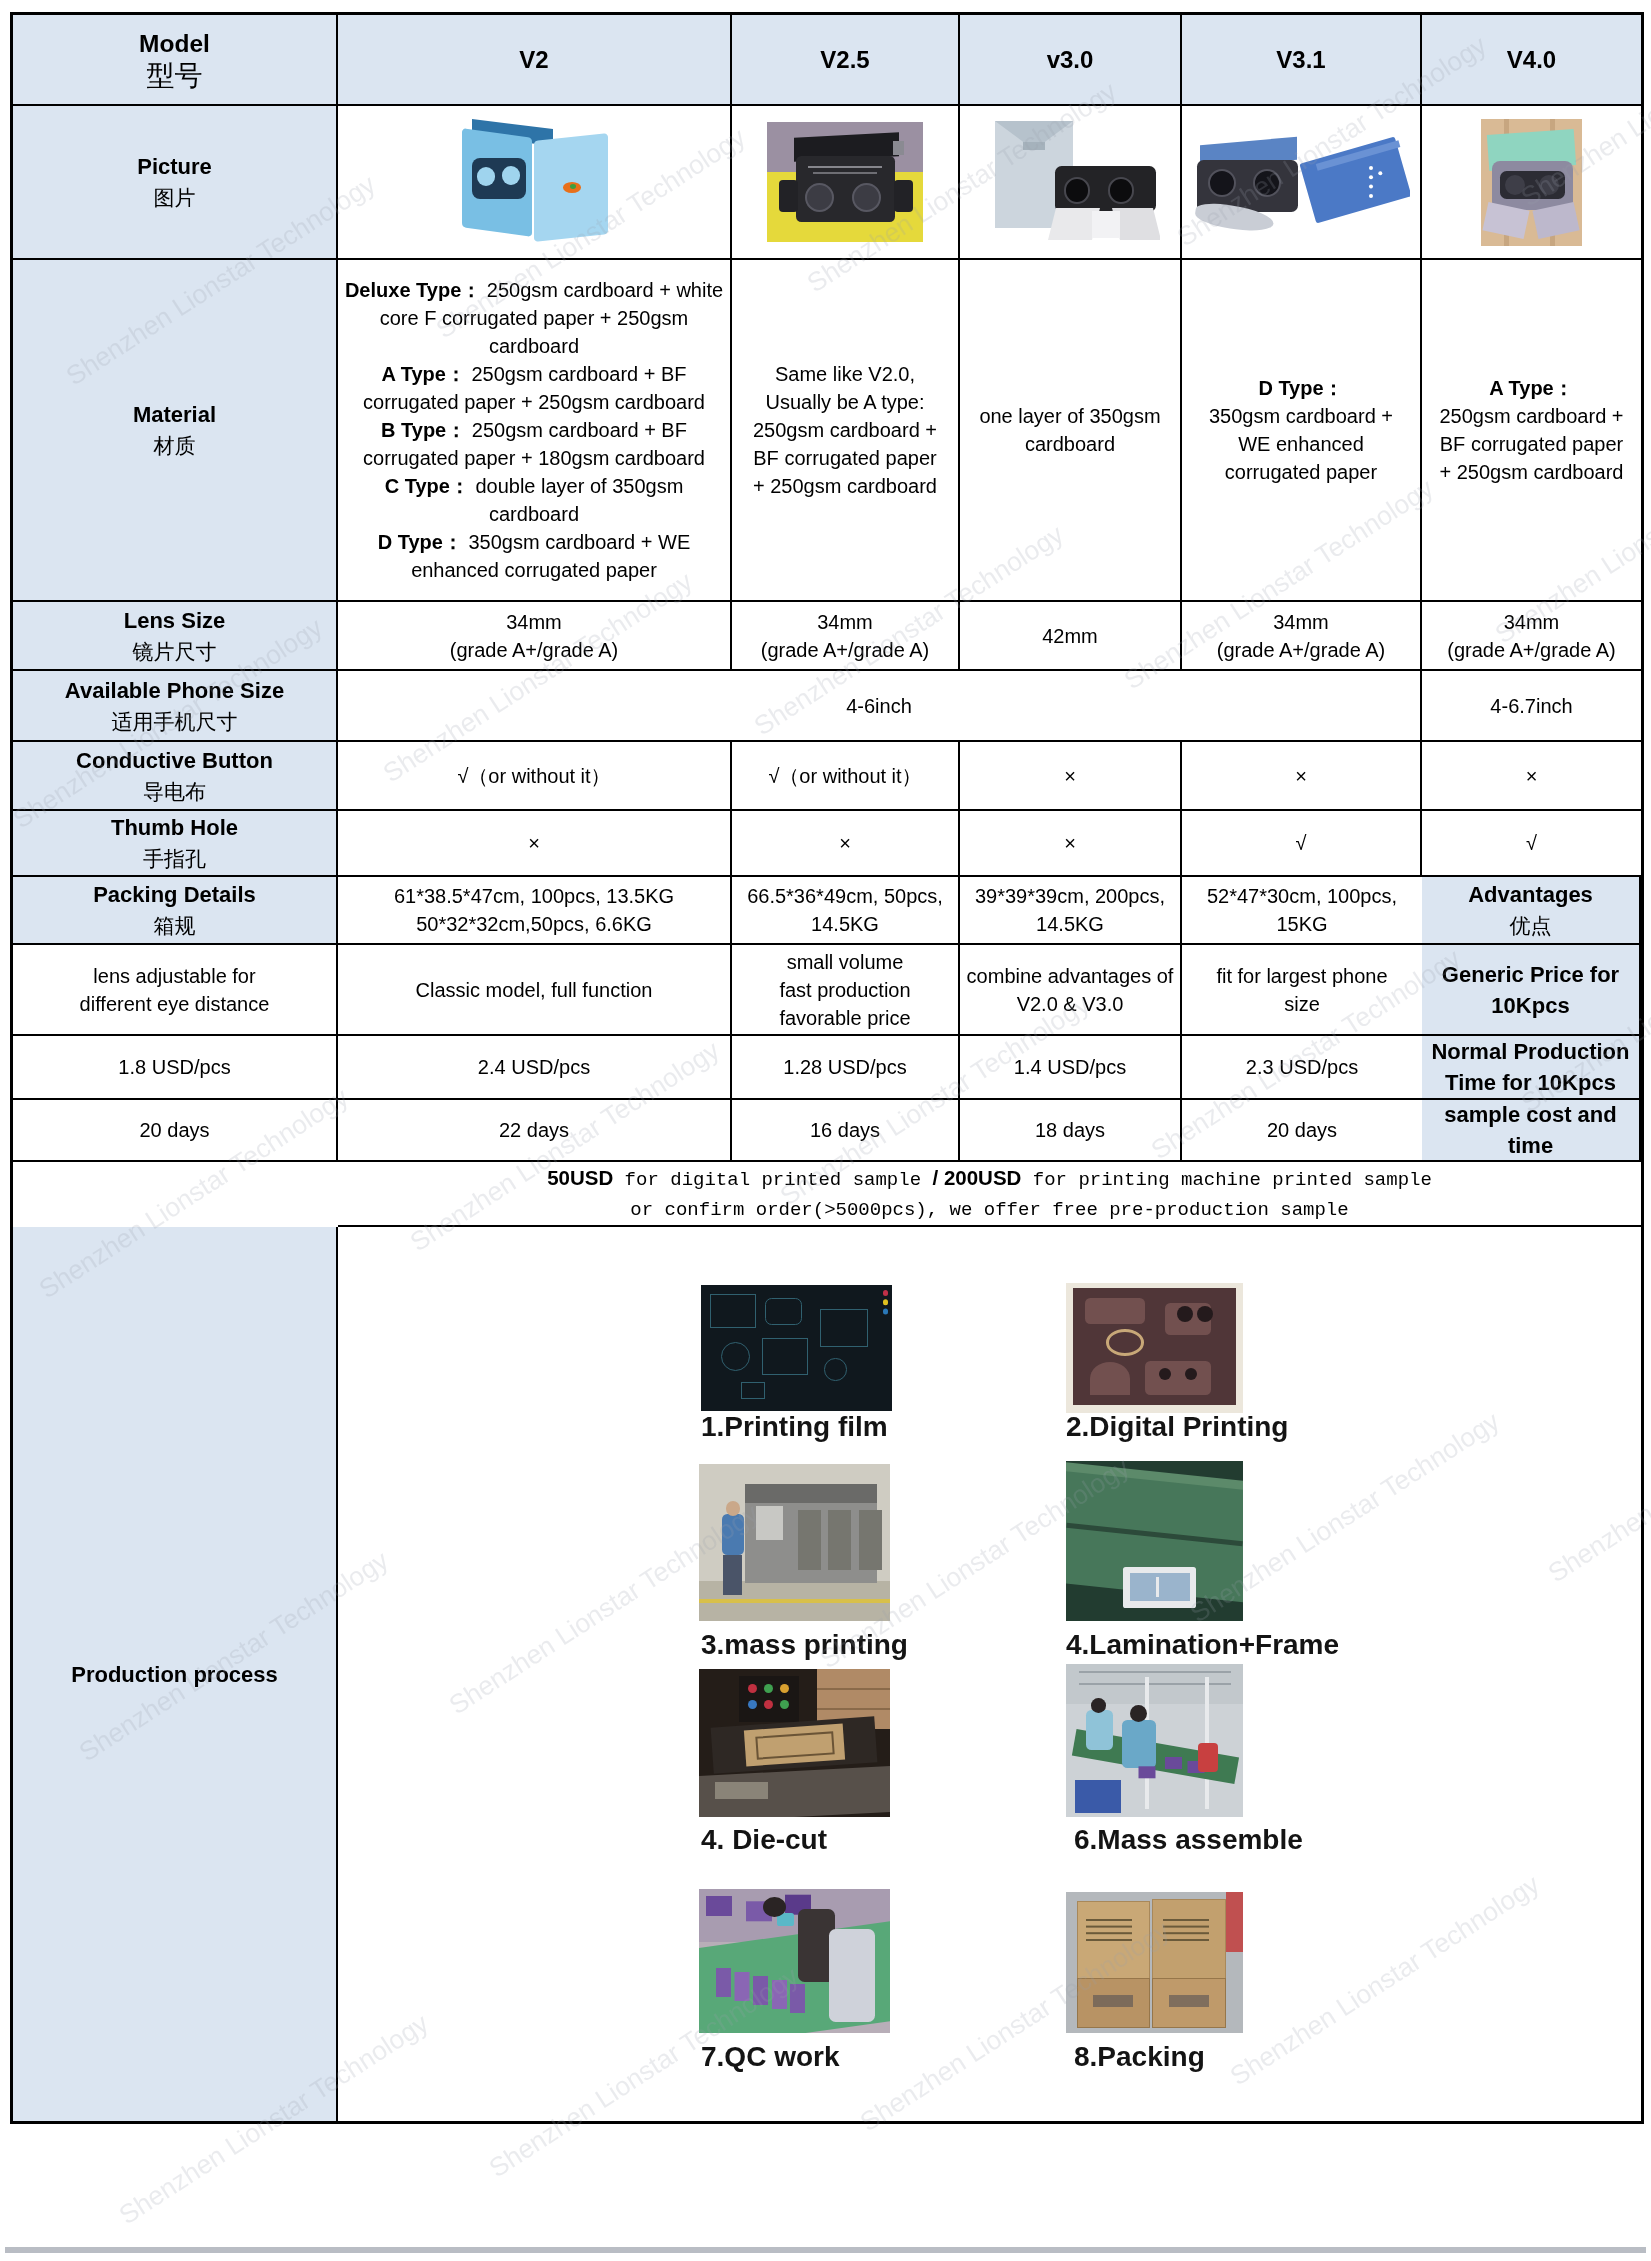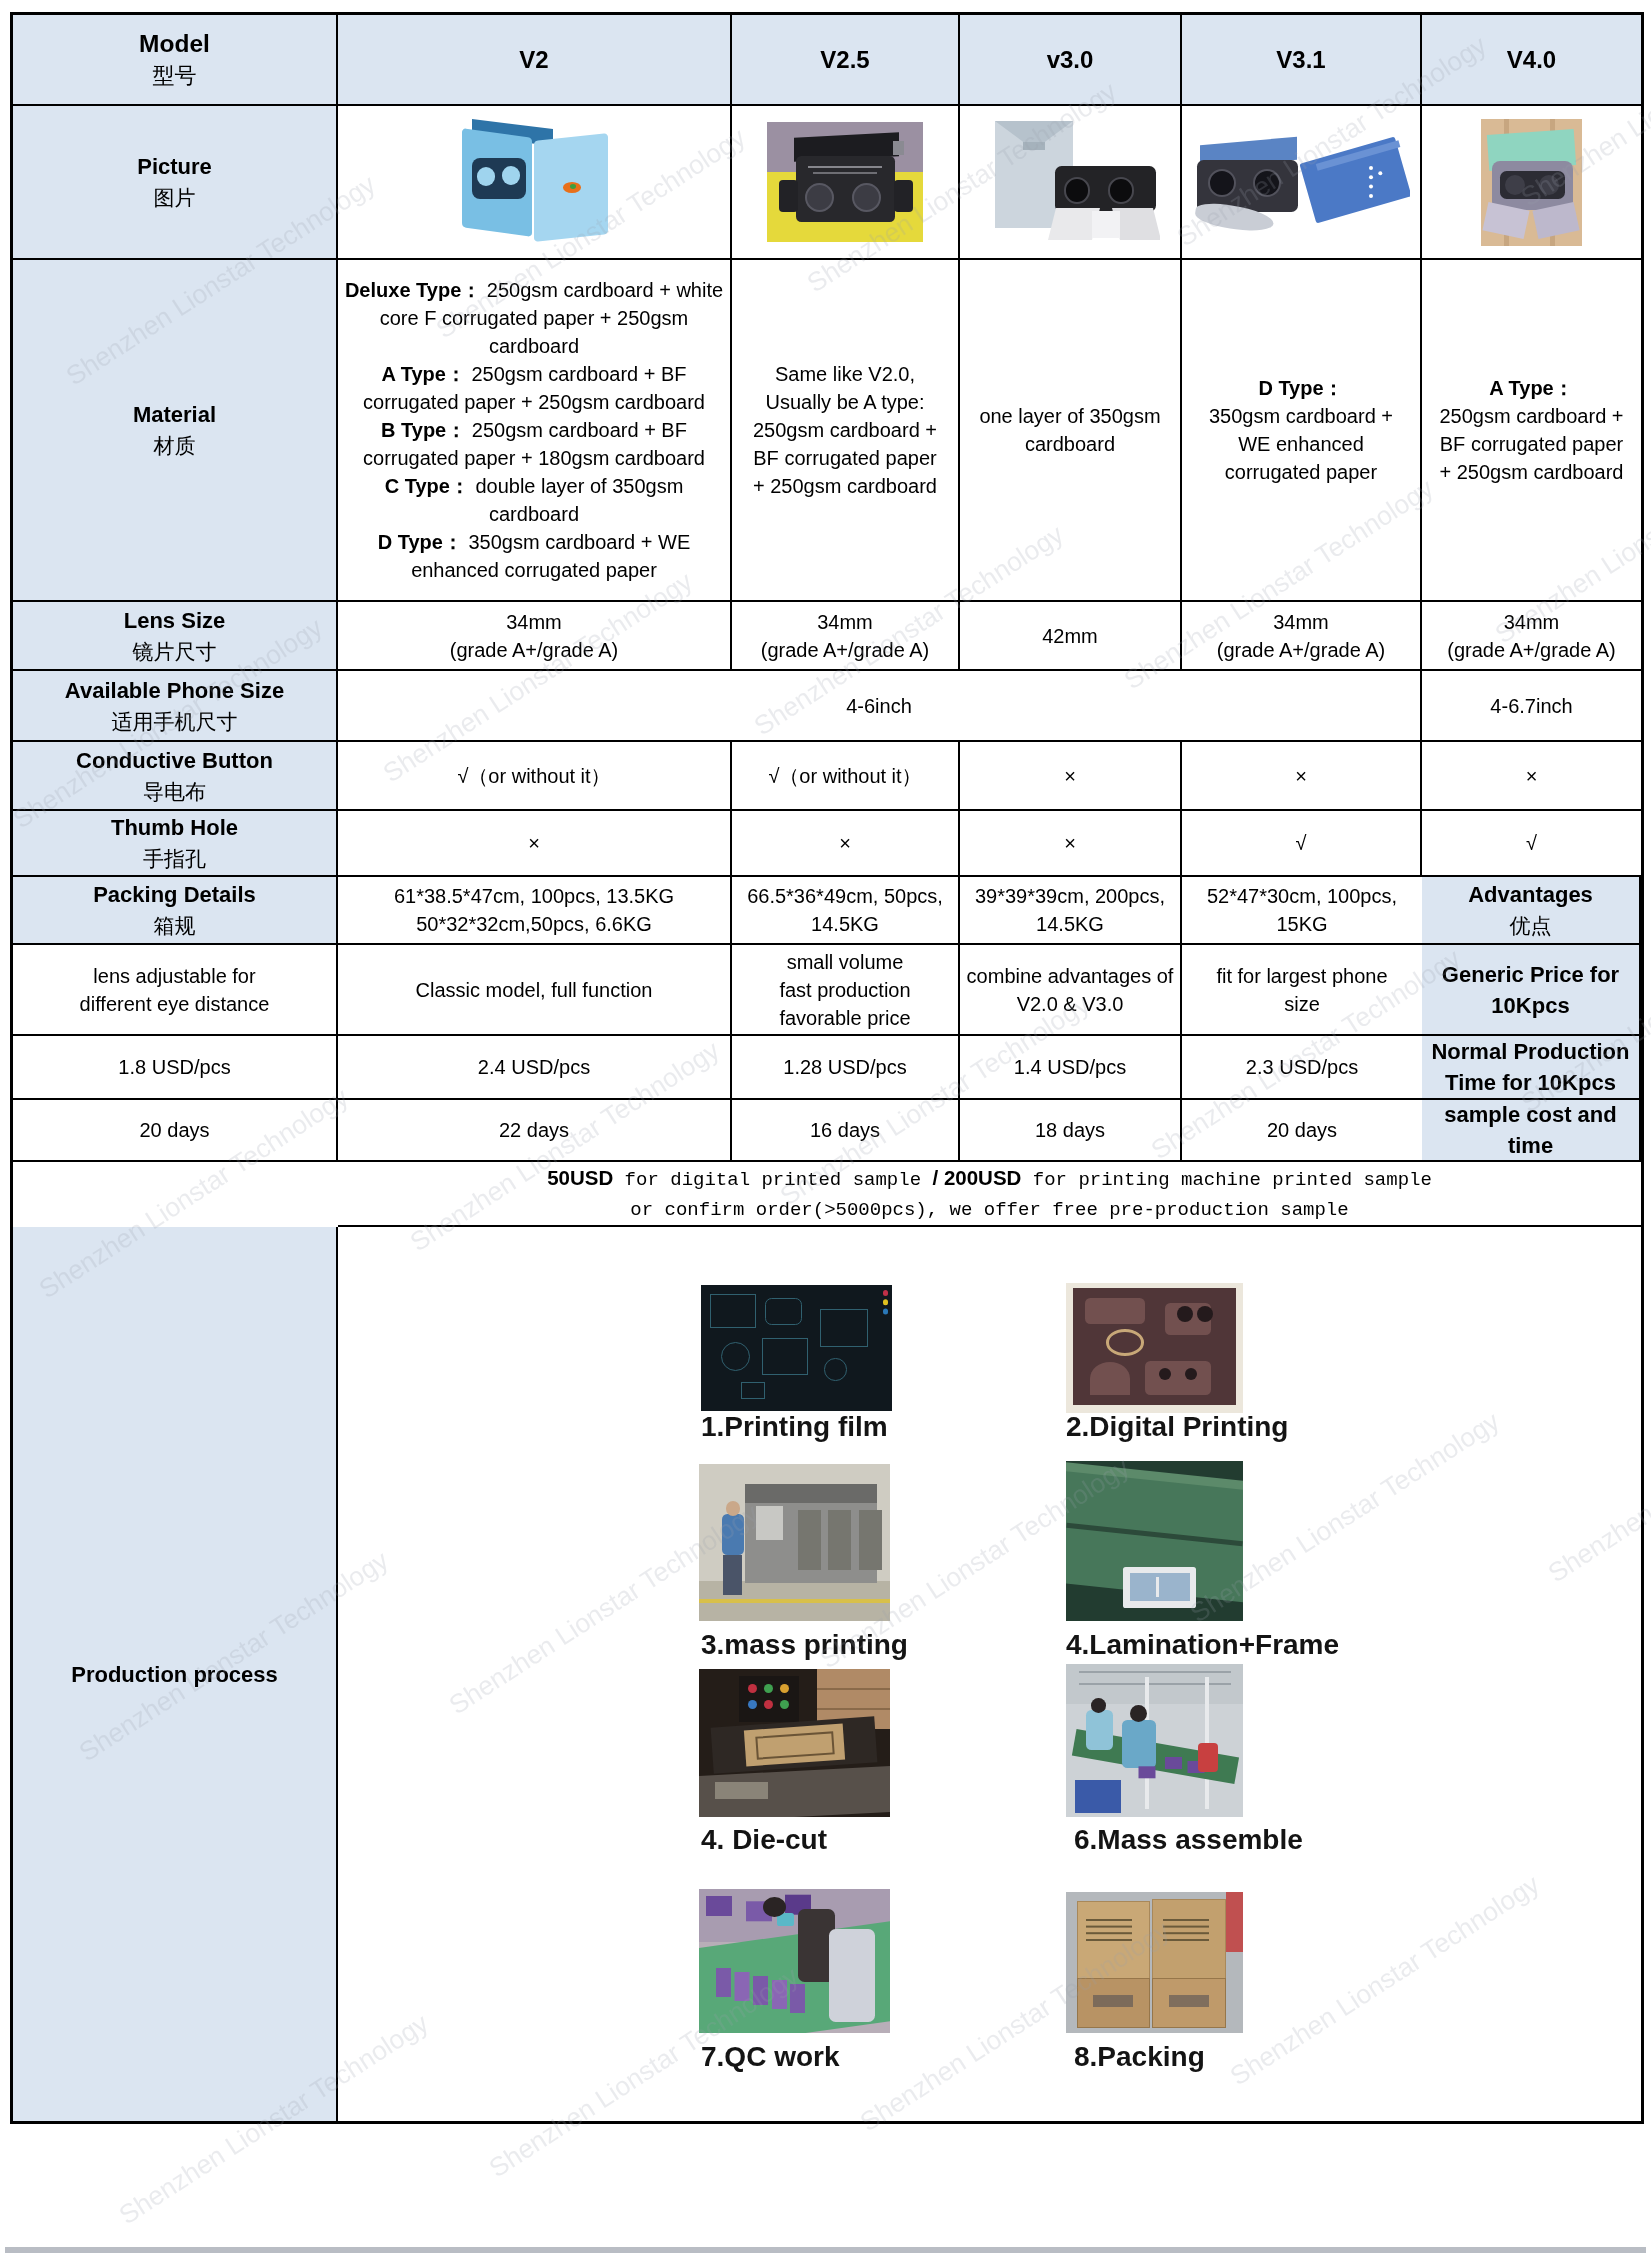--- a/index.html
+++ b/index.html
@@ -15,21 +15,21 @@
     border: 3.3px solid #000;
     background: #fff;
   }
   .c { border-right: 2px solid #000; border-bottom: 2.6px solid #000;
        display: flex; flex-direction: column; align-items: center; justify-content: center;
        text-align: center; position: relative; overflow: hidden; }
   .lc { border-right: none; }
   .lr { border-bottom: none; }
   .blue { background: #dbe5f1; }
   .hdr-en { font-weight: 700; font-size: 24.5px; line-height: 33px; }
-  .hdr-zh { font-size: 22px; line-height: 32px; }
+  .hdr-zh { font-size: 28px; line-height: 32px; }
   .colhdr { font-weight: 700; font-size: 24px; }
   .lab-en { font-weight: 700; font-size: 22px; line-height: 31px; padding: 0 9.3px; }
   .lab-zh { font-size: 21px; line-height: 31px; }
   .val { font-size: 20px; line-height: 28px; white-space: pre-line; padding: 0 4px; }
   .mat { font-size: 20px; line-height: 28px; padding: 2.6px 4px; }
   .mat .grp { display: block; }
   .seg-b { font-weight: 700; }
   .seg-t { font-weight: 400; }
   .seg-m { font-family: Liberation Mono, monospace; }
   .sample-cell { font-size: 19px; line-height: 30px; }

